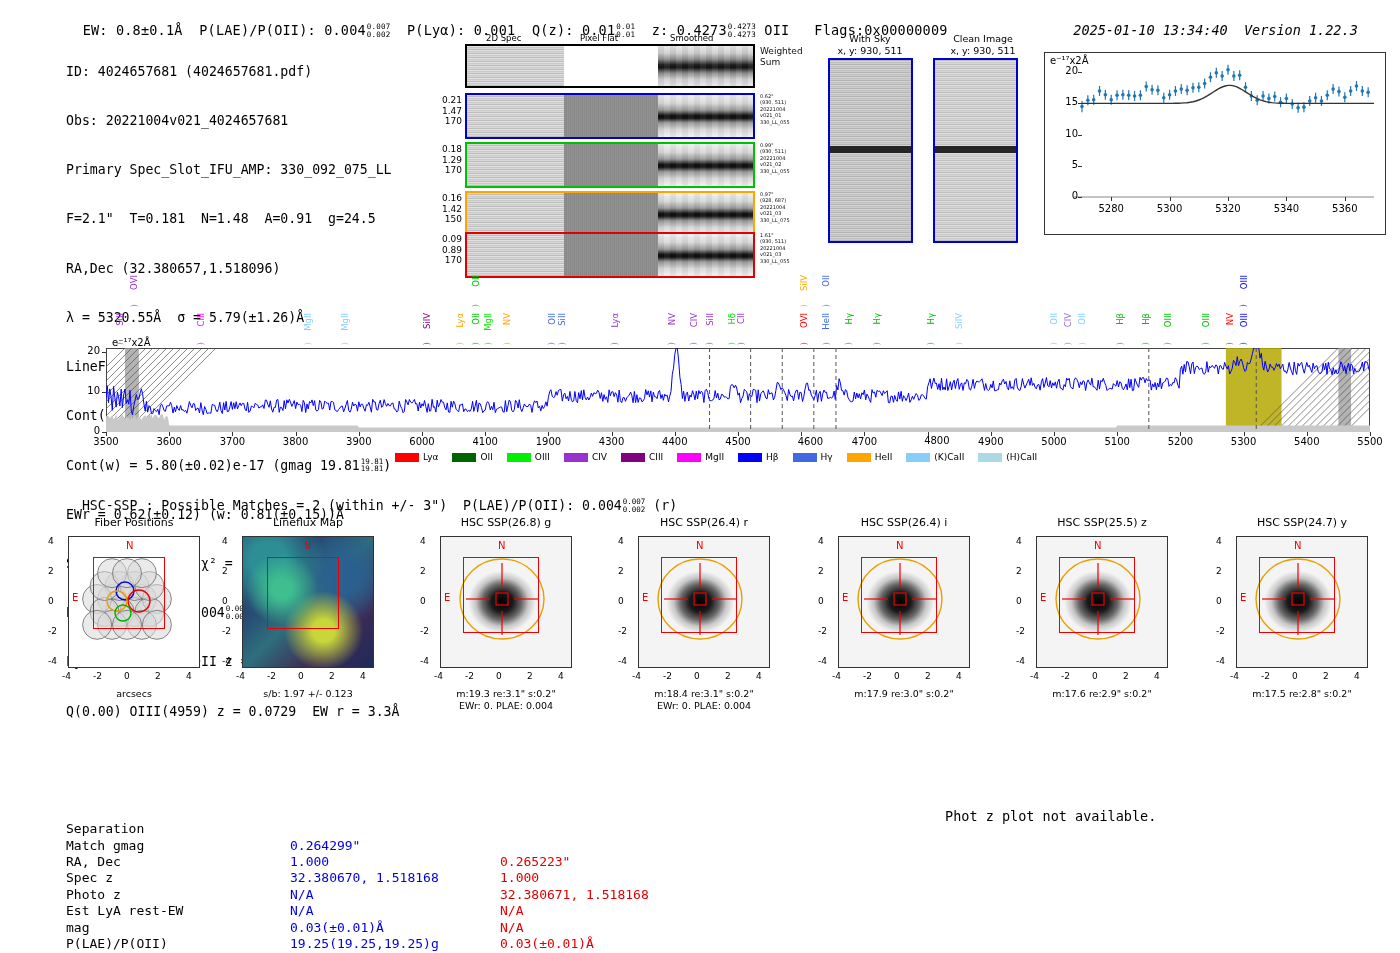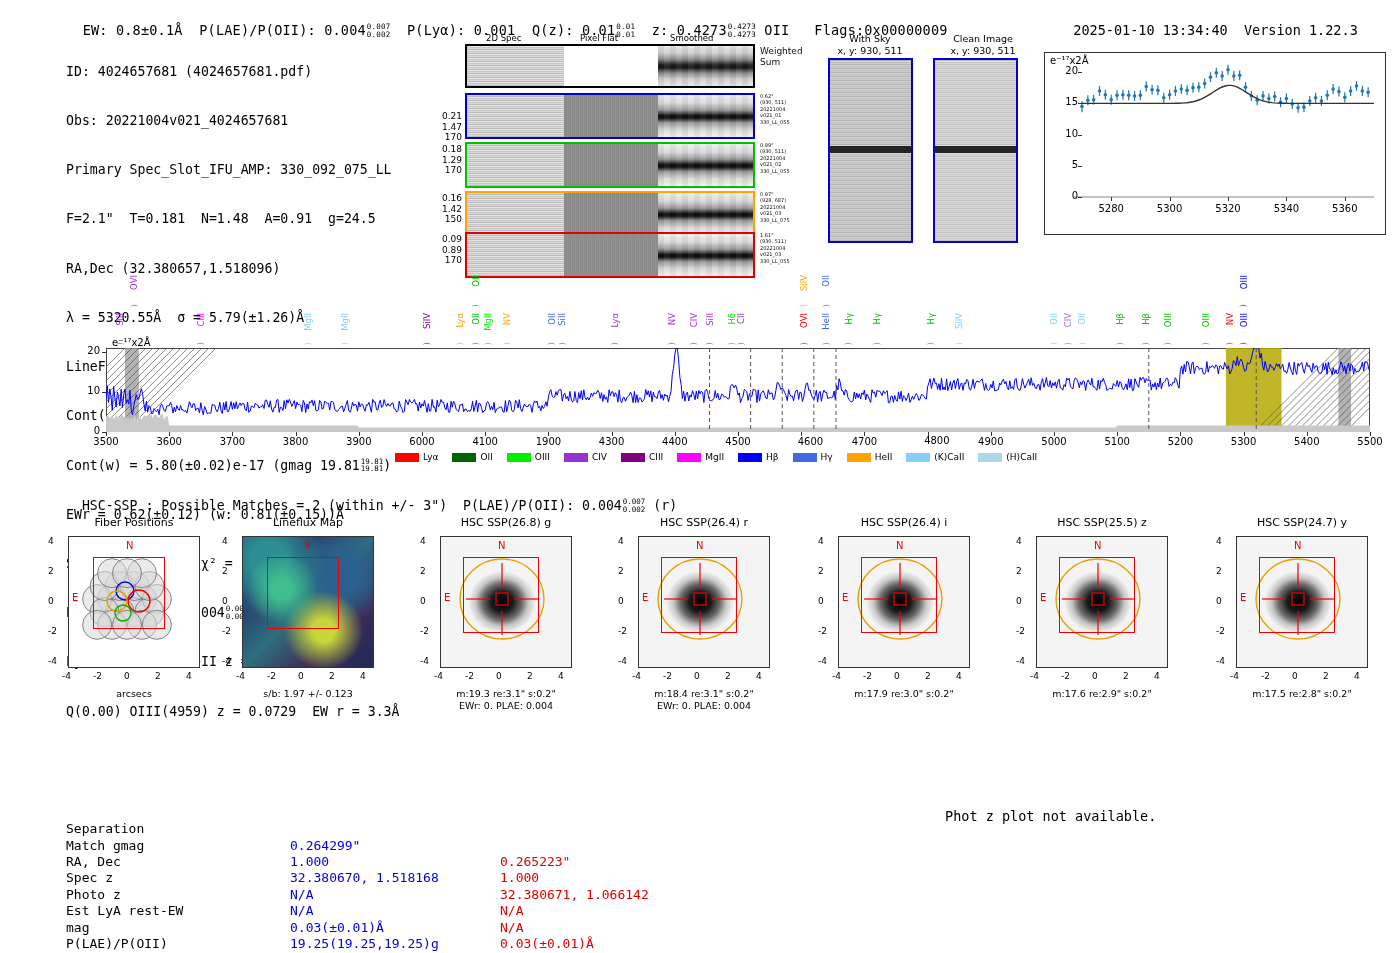--- a/index.html
+++ b/index.html
@@ -4,21 +4,21 @@
 <style>
   html,body{margin:0;padding:0;background:#fff;}
   body{width:1400px;height:953px;position:relative;
        font-family:"DejaVu Sans Mono","Liberation Mono",monospace;color:#000;}
   .abs{position:absolute;}
   .mono{font-family:"DejaVu Sans Mono","Liberation Mono",monospace;}
   .sans{font-family:"DejaVu Sans","Liberation Sans",sans-serif;}
 
   
   #hdr-line{top:6px;left:66px;font-size:13.5px;white-space:pre;letter-spacing:0.2px;}
-  #hdr-date{top:6px;left:1057px;font-size:13.5px;white-space:pre;}
+  #hdr-date{top:6px;left:1057px;font-size:13.5px;white-space:pre;font-style:italic;}
   .frac{display:inline-block;vertical-align:middle;font-size:7.5px;line-height:7.5px;
         text-align:left;margin-left:1px;position:relative;top:-0.5px;}
   .frac i{display:block;font-style:normal;}
 
   
   #info{top:31px;left:66px;font-size:13.2px;line-height:16.4px;white-space:pre;}
 
   
   #spec2d{top:33px;left:420px;width:400px;height:230px;}
   .colhdr{position:absolute;font-size:8.5px;}
@@ -139,21 +139,21 @@
     <div class="cellA noisy"></div>
     <div class="cellB flatnoise"></div>
     <div class="cellC smoothed dark"></div>
   </div>
   <div class="panelrow" id="row3" style="top: 199px; height: 46px; border: 2px solid rgb(224, 0, 0);">
     <div class="cellA noisy"></div>
     <div class="cellB flatnoise"></div>
     <div class="cellC smoothed dark"></div>
   </div>
 
-  <div class="lbl-left sans" style="top:62px;margin-top:16px;">
+  <div class="lbl-left sans" style="top:62px;">
     <div>0.21</div>
       <div>1.47</div>
       <div>170</div>
     </div>
   <div class="lbl-left sans" style="top:111px;">
     <div>0.18</div>
       <div>1.29</div>
       <div>170</div>
     </div>
   <div class="lbl-left sans" style="top:160px;">
@@ -785,21 +785,21 @@
           <span class="lab">Separation</span>
           <span class="c1">0.264299"</span>
           <span class="c2">0.265223"</span>
         </div><div style="position:relative;height:16.4px;">
           <span class="lab">Match gmag</span>
           <span class="c1">1.000</span>
           <span class="c2">1.000</span>
         </div><div style="position:relative;height:16.4px;">
           <span class="lab">RA, Dec</span>
           <span class="c1">32.380670, 1.518168</span>
-          <span class="c2">32.380671, 1.066142</span>
+          <span class="c2">32.380671, 1.518168</span>
         </div><div style="position:relative;height:16.4px;">
           <span class="lab">Spec z</span>
           <span class="c1">N/A</span>
           <span class="c2">N/A</span>
         </div><div style="position:relative;height:16.4px;">
           <span class="lab">Photo z</span>
           <span class="c1">N/A</span>
           <span class="c2">N/A</span>
         </div><div style="position:relative;height:16.4px;">
           <span class="lab">Est LyA rest-EW</span>

